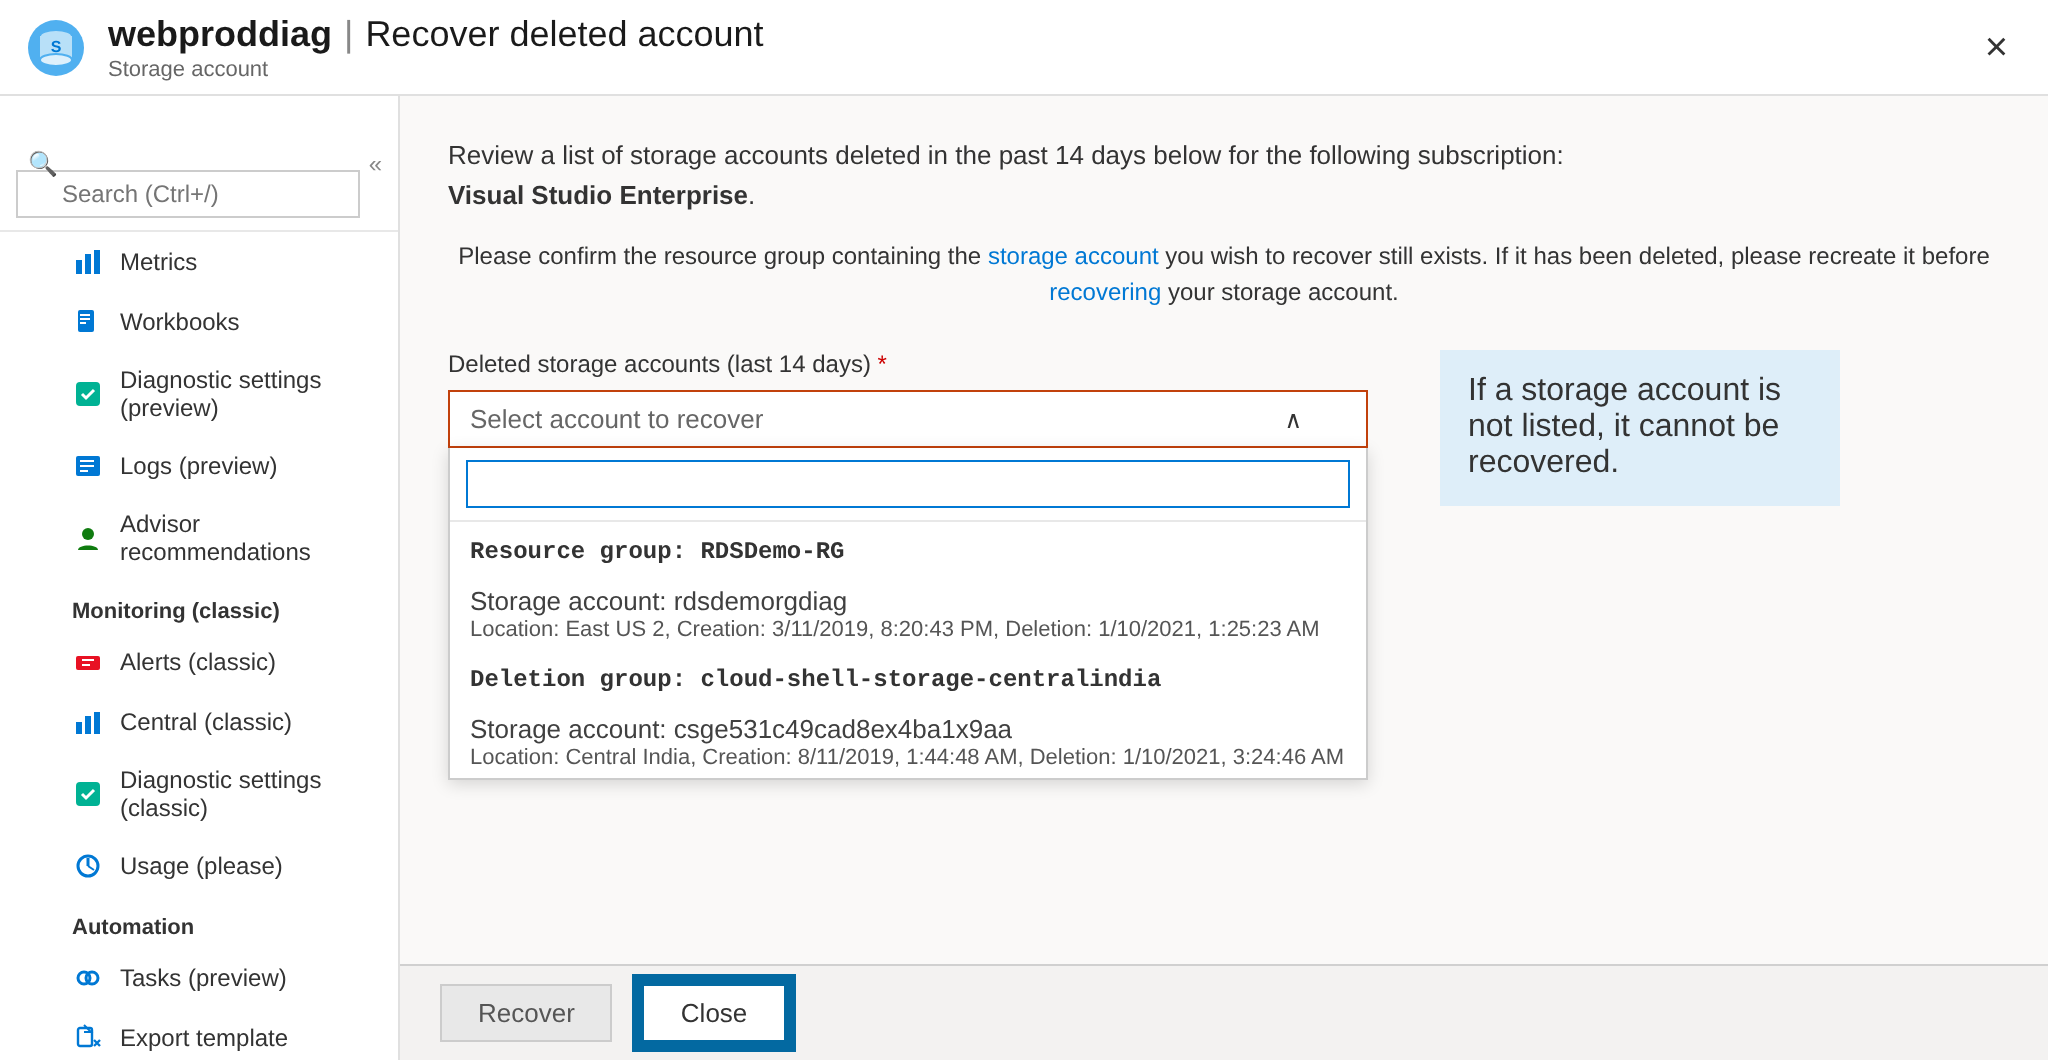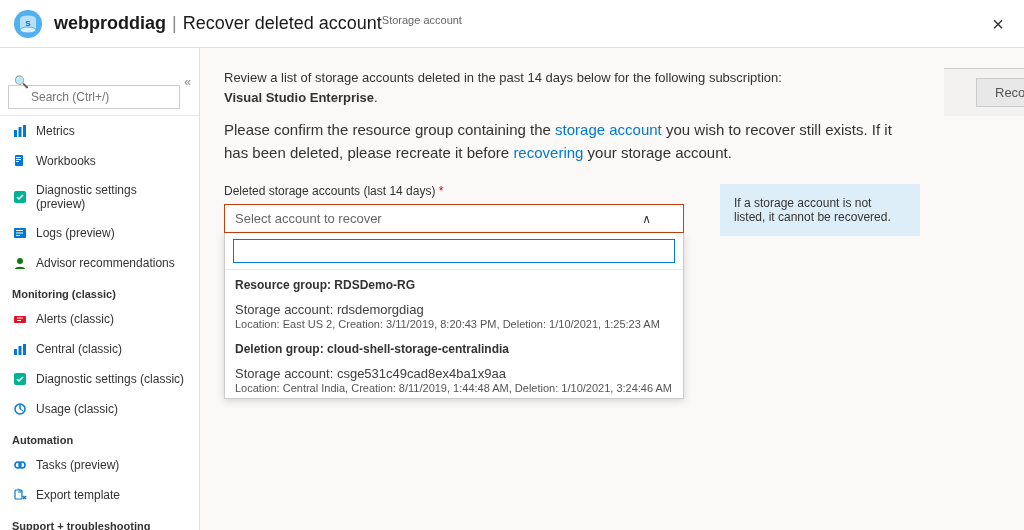--- a/index.html
+++ b/index.html
@@ -13,62 +13,62 @@
     .header-title { font-size: 18px; font-weight: 400; color: #1a1a1a; display: flex; align-items: center; }
     .header-title .app-name { font-weight: 600; color: #1a1a1a; margin-right: 6px; }
     .header-title .page-title { font-weight: 400; color: #1a1a1a; }
     .close-btn { margin-left: auto; background: none; border: none; cursor: pointer; font-size: 18px; color: #333; padding: 4px 8px; }
 
     .main-area { display: flex; flex: 1; overflow: hidden; }
 
     
     .sidebar { width: 200px; background: #fff; border-right: 1px solid #e0e0e0; overflow-y: auto; flex-shrink: 0; display: flex; flex-direction: column; }
 
-    .sidebar-nav { flex: 1; overflow-y: auto; }
+    .sidebar-nav { flex: 1; overflow-y: auto; padding-left: 24px; }
     .sidebar-item { display: flex; align-items: center; padding: 7px 12px; cursor: pointer; font-size: 12px; color: #333; text-decoration: none; }
     .sidebar-item .item-icon { width: 16px; height: 16px; margin-right: 8px; display: flex; align-items: center; justify-content: center; flex-shrink: 0; }
     .sidebar-section { padding: 10px 12px 4px; font-size: 11px; font-weight: 600; color: #333; text-transform: none; }
 
     
-    .content { flex: 1; overflow-y: auto; background: #faf9f8; display: flex; }
+    .content { flex: 1; overflow-y: auto; background: #faf9f8; display: flex; flex-direction: column; }
     .content-inner { padding: 20px 24px; flex: 1; }
 
     .description-text { color: #333; font-size: 13px; line-height: 1.5; margin-bottom: 12px; }
     .description-text strong { font-weight: 600; }
 
-    .confirm-text { color: #333; font-size: 15px; line-height: 1.5; margin-bottom: 20px; }
+    .confirm-text { color: #333; font-size: 12px; line-height: 1.5; margin-bottom: 20px; text-align: center; }
     .confirm-text a { color: #0078d4; text-decoration: none; }
 
     .field-label { font-size: 12px; color: #333; margin-bottom: 6px; font-weight: 500; }
     .required { color: #c00; }
 
     .dropdown-container { position: relative; width: 460px; }
     .dropdown-select { width: 100%; border: 1px solid #c2410c; padding: 6px 32px 6px 10px; font-size: 13px; background: #fff; cursor: pointer; display: flex; align-items: center; justify-content: space-between; }
     .dropdown-select .placeholder { color: #666; }
     .dropdown-arrow { font-size: 12px; color: #333; }
 
     .dropdown-panel { position: absolute; top: 100%; left: 0; width: 100%; background: #fff; border: 1px solid #ccc; border-top: none; z-index: 100; box-shadow: 0 2px 8px rgba(0,0,0,0.15); }
     .dropdown-search { padding: 6px 8px; border-bottom: 1px solid #e8e8e8; }
     .dropdown-search input { width: 100%; border: 1px solid #0078d4; padding: 4px 8px; font-size: 12px; outline: none; }
 
-    .dropdown-group-label { padding: 8px 10px 4px; font-weight: 600; font-size: 12px; color: #333; }
+    .dropdown-group-label { padding: 8px 10px 4px; font-weight: 600; font-size: 12px; color: #333; font-family: Liberation Mono, monospace; }
     .dropdown-item { padding: 6px 10px 4px; cursor: pointer; }
     .dropdown-item-name { font-size: 13px; color: #404040; }
     .dropdown-item-detail { font-size: 11px; color: #555; margin-top: 1px; }
 
-    .info-box { background: #deeef9; padding: 12px 14px; margin-left: 20px; font-size: 12px; color: #333; width: 200px; align-self: flex-start; }
+    .info-box { background: #deeef9; padding: 12px 14px; margin-left: 20px; font-size: 16px; color: #333; width: 200px; align-self: flex-start; }
 
     .dropdown-area { display: flex; gap: 16px; align-items: flex-start; margin-top: 0; }
 
     
-    .footer { background: #f3f2f1; border-top: 1px solid #d0d0d0; padding: 10px 32px; display: flex; align-items: center; gap: 10px; height: 48px; margin-top: 20px; }
+    .footer { background: #f3f2f1; border-top: 1px solid #d0d0d0; padding: 10px 20px; display: flex; align-items: center; gap: 10px; height: 48px; margin-top: 20px; }
     .btn-recover { background: #e8e8e8; border: 1px solid #ccc; padding: 6px 18px; font-size: 13px; cursor: pointer; color: #555; }
     .btn-close { background: #fff; border: 6px solid #0369a1; padding: 6px 18px; font-size: 13px; cursor: pointer; color: #333; }
 
-    .header-wrapper { display: flex; align-items: flex-start; flex-direction: row; justify-content: flex-end; }
+    .header-wrapper { display: flex; align-items: flex-start; flex-direction: column; justify-content: flex-end; }
     .header-subtitle { font-size: 11px; color: #666; margin-top: 1px; }
   </style>
 </head>
 <body>
 
 <div class="app-container">
 
   <div class="header">
 
     <div class="header-icon">
@@ -185,21 +185,21 @@
           <span>Diagnostic settings (classic)</span>
         </div>
         <div class="sidebar-item">
           <span class="item-icon">
             <svg width="14" height="14" viewBox="0 0 14 14">
                 <circle cx="7" cy="7" r="5" fill="none" stroke="#0078d4" stroke-width="1.5"></circle>
                 <path d="M7 7 L7 3" stroke="#0078d4" stroke-width="1.5"></path>
                 <path d="M7 7 L10 9" stroke="#0078d4" stroke-width="1"></path>
               </svg>
           </span>
-          <span>Usage (classic)</span>
+          <span>Usage (please)</span>
         </div>
 
         <div class="sidebar-section">Automation</div>
         <div class="sidebar-item">
           <span class="item-icon">
             <svg width="14" height="14" viewBox="0 0 14 14">
                 <circle cx="5" cy="7" r="3" fill="none" stroke="#0078d4" stroke-width="1.5"></circle>
                 <circle cx="9" cy="7" r="3" fill="none" stroke="#0078d4" stroke-width="1.5"></circle>
               </svg>
           </span>

